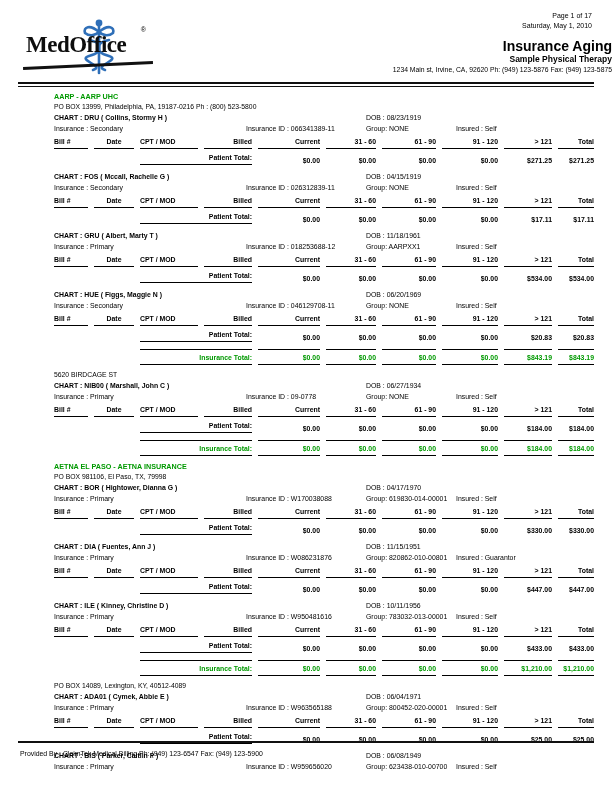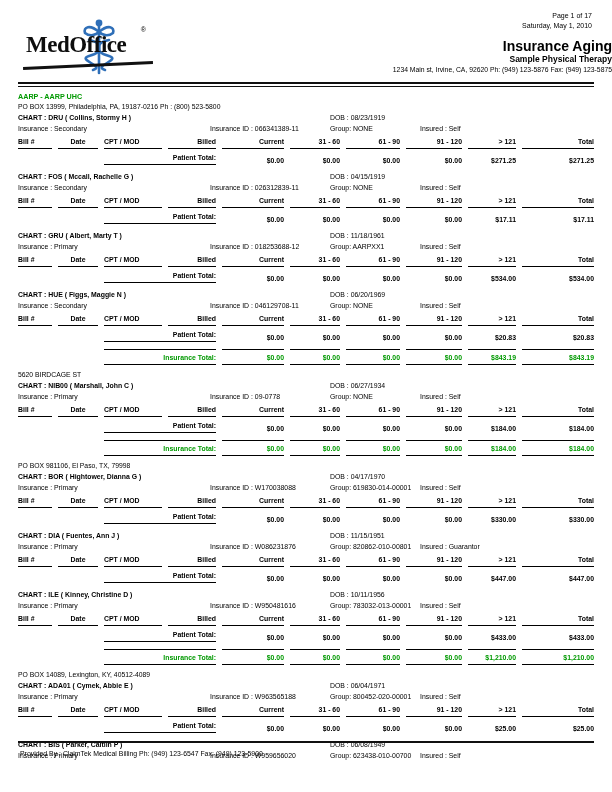--- a/index.html
+++ b/index.html
@@ -20,21 +20,21 @@
   .logo-reg{position:absolute;top:4px;right:-4px;z-index:3;font-size:7px;font-family:"Liberation Sans",sans-serif;}
   .logo-swoosh{position:absolute;left:-3px;bottom:7px;width:112%;height:2.6px;background:#111;transform:rotate(-2.6deg);z-index:2;}
   .logo-cad{position:absolute;top:-4px;left:56px;z-index:1;}
   .titleblock{position:absolute;top:38px;left:0;width:100%;text-align:right;}
   .rpt-title{font-size:14px;font-weight:bold;line-height:16px;}
   .rpt-sub{font-size:8.5px;font-weight:bold;line-height:11px;}
   .rpt-addr{font-size:6.8px;line-height:9px;}
   .header-rule{position:absolute;left:18px;right:18px;top:82px;height:2px;border-top:2.6px solid #101010;border-bottom:1px solid #101010;}
   
   .content{padding:3px 18px 0 18px;}
-  .carrier{margin-bottom:5px;}
+  .carrier{margin-bottom:5px;margin-left:36px;}
   .carrier-name{font-size:7.2px;font-weight:bold;color:#009900;line-height:11px;}
   .carrier-addr{font-size:6.8px;line-height:10px;margin-bottom:1px;}
   .chart{margin-bottom:1px;}
   .chart-line{position:relative;height:11px;}
   .chart-line span{position:absolute;top:1px;white-space:nowrap;font-size:6.9px;}
   .chart-id{left:0;font-weight:bold;}
   .pos-dob{left:312px;}
   .info-line{position:relative;height:11px;}
   .info-line span{position:absolute;top:1px;white-space:nowrap;font-size:6.9px;}
   .pos-ins{left:0;}
@@ -302,20 +302,21 @@
       <div class="cell num">$0.00</div>
       <div class="cell num">$0.00</div>
       <div class="cell num">$0.00</div>
       <div class="cell num">$0.00</div>
       <div class="cell num">$184.00</div>
       <div class="cell num">$184.00</div>
     </div>
   </section>
 
   <section class="carrier">
+    <div class="carrier-name">AETNA EL PASO - AETNA INSURANCE</div>
     <div class="carrier-addr">PO BOX 981106, El Paso, TX, 79998</div>
     <div class="charts">
   <div class="chart">
     <div class="chart-line">
       <span class="chart-id">CHART : BOR ( Hightower, Dianna G )</span>
       <span class="pos-dob">DOB : 04/17/1970</span>
     </div>
     <div class="info-line">
       <span class="pos-ins">Insurance : Primary</span>
       <span class="pos-id">Insurance ID : W170038088</span>

